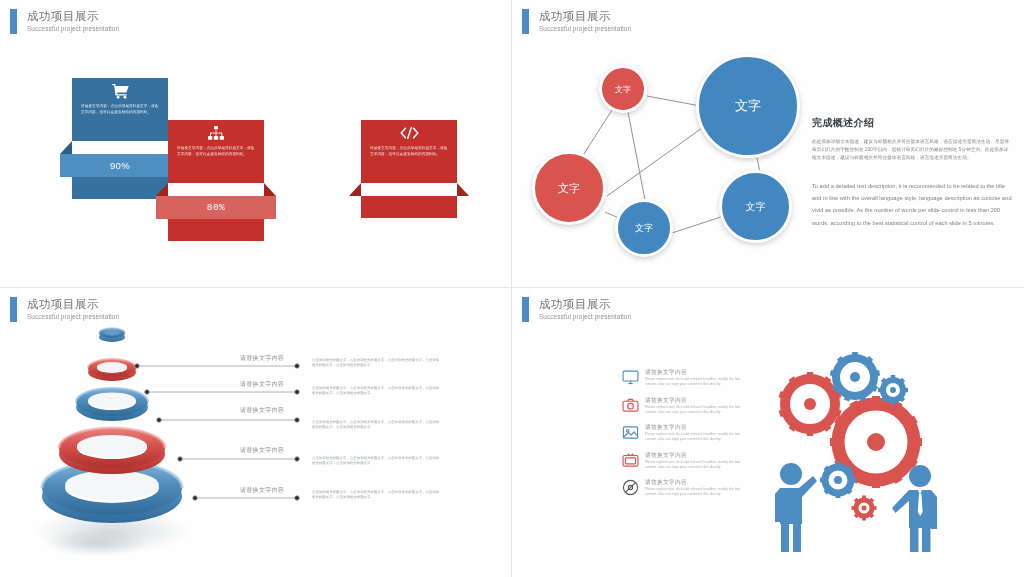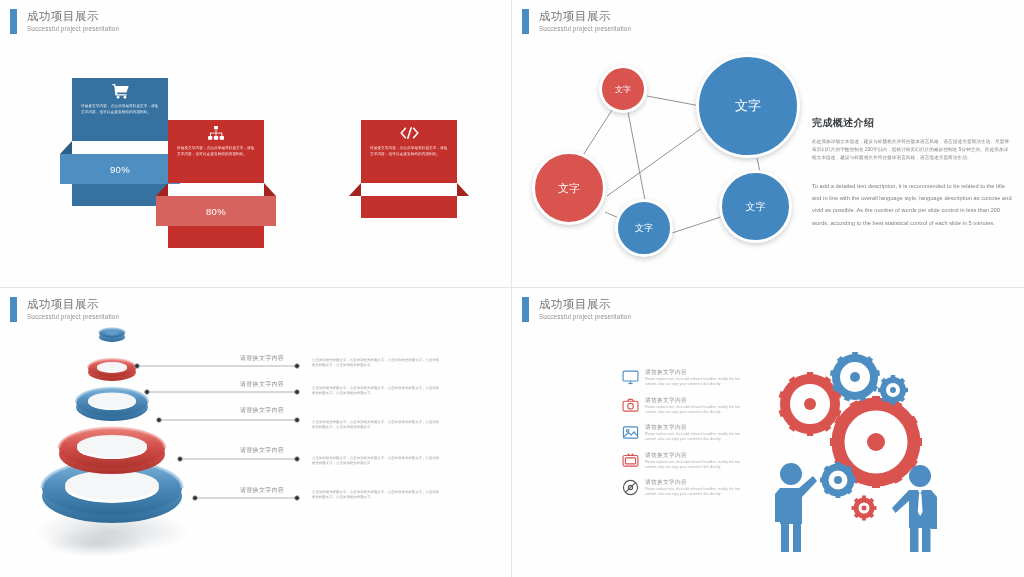--- a/index.html
+++ b/index.html
@@ -43,36 +43,36 @@
   .fn .icon svg { display:block; margin:0 auto; }
   .fn .desc {
     font-size: 3.6px; line-height: 5.6px; text-align: left;
     opacity: .93; letter-spacing: .1px; padding: 0 2px;
   }
   .fn .wings { position: relative; width: 96px; height: 13px; }
   .fn .wing { position: absolute; top: 0; width: 12px; height: 13px; }
   .fn .wing.l { left: -12px; }
   .fn .wing.r { right: -12px; }
   .fn .ribbon {
-    position: relative; width: 120px; margin-left: -12px; height: 30px;
+    position: relative; width: 120px; margin-left: -12px; height: 23px;
     display: flex; align-items: center; justify-content: center;
     color: #fff; font-size: 9.5px; letter-spacing: .4px;
   }
   .fn .stem { width: 96px; height: 22px; }
 
   .fn.blue .body   { background: #36719f; }
   .fn.blue .wing   { background: #2c5f87; clip-path: polygon(0 100%, 100% 0, 100% 100%); }
   .fn.blue .wing.r { clip-path: polygon(0 0, 100% 100%, 0 100%); }
   .fn.blue .ribbon { background: #4e8ec1; }
   .fn.blue .stem   { background: #36719f; }
 
   .fn.red .body    { background: #c4302c; }
   .fn.red .wing    { background: #a3231f; clip-path: polygon(0 100%, 100% 0, 100% 100%); }
   .fn.red .wing.r  { clip-path: polygon(0 0, 100% 100%, 0 100%); }
-  .fn.red .ribbon  { background: #d7635f; }
+  .fn.red .ribbon  { background: #d7635f; font-family: Liberation Mono, monospace; }
   .fn.red .stem    { background: #c4302c; }
 
   
   .netwrap { position: absolute; left: 0; top: 0; width: 512px; height: 288px; }
   .netsvg  { position: absolute; left: 0; top: 0; }
   .node {
     position: absolute; border-radius: 50%;
     display: flex; align-items: center; justify-content: center;
     color: #fff; border: 3px solid #ffffff;
     box-shadow: 0 2px 5px rgba(90,100,110,.30);

